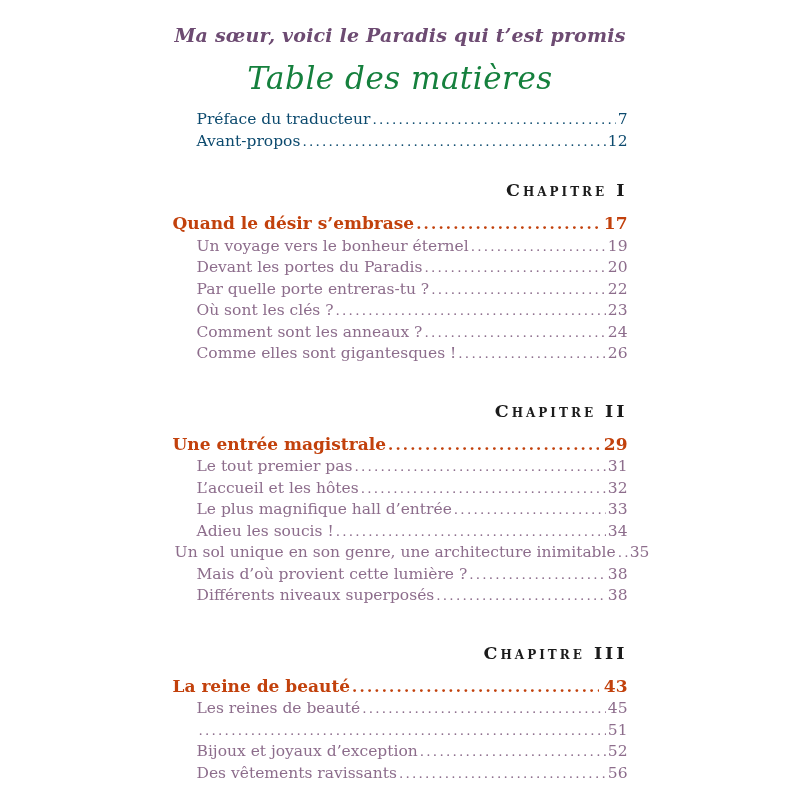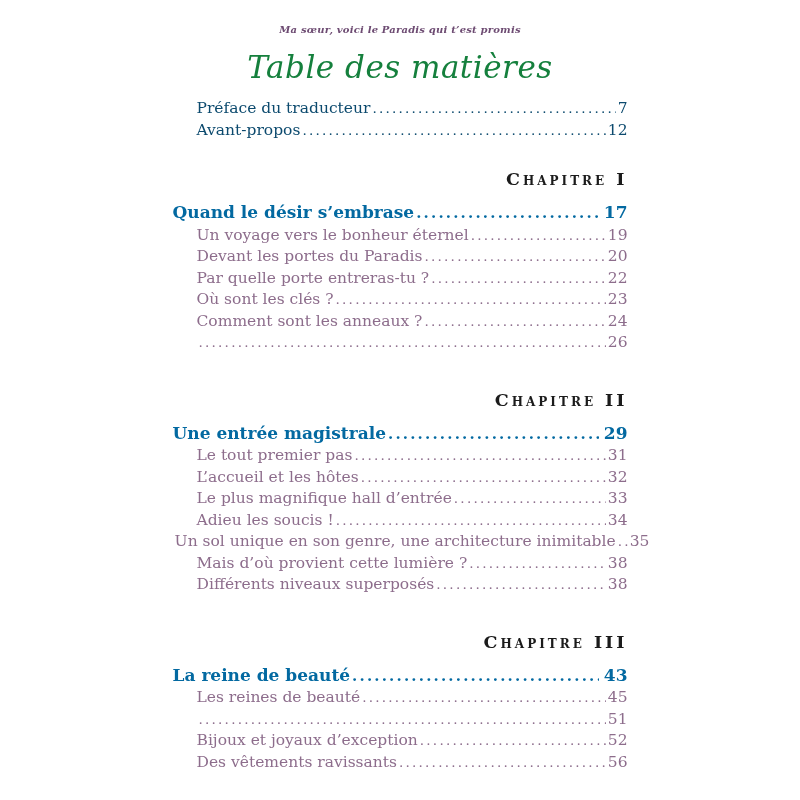--- a/index.html
+++ b/index.html
@@ -11,21 +11,21 @@
     position: relative;
     width: 800px;
     height: 800px;
     background: #ffffff;
     font-family: "DejaVu Serif", "Liberation Serif", serif;
     overflow: hidden;
   }
   .running-header {
     padding-top: 24px;
     text-align: center;
-    font-size: 10px;
+    font-size: 19px;
     font-style: italic;
     font-weight: bold;
     color: #6d4b72;
     letter-spacing: 0.2px;
   }
   .toc-title {
     margin: 14px 0 0 0;
     text-align: center;
     font-size: 31px;
     font-style: italic;
@@ -59,21 +59,21 @@
   .row .pagenum { white-space: nowrap; }
 
   .row.front-matter {
     padding-left: 24px;
     font-size: 15.5px;
     color: #0c4a6e;
   }
   .row.chapter-main {
     font-size: 17px;
     font-weight: bold;
-    color: #0369a1;
+    color: #c2410c;
   }
   .row.chapter-main .pagenum { padding-left: 3px; }
   .row.section {
     padding-left: 24px;
     font-size: 15.5px;
     color: #8d6d8c;
     justify-content: center;
   }
   .chapter-heading {
     text-align: right;
@@ -152,20 +152,21 @@
         <span class="label">Où sont les clés ?</span>
         <span class="dots"></span>
         <span class="pagenum">23</span>
       </div>
       <div class="row section">
         <span class="label">Comment sont les anneaux ?</span>
         <span class="dots"></span>
         <span class="pagenum">24</span>
       </div>
       <div class="row section">
+        <span class="label">Comme elles sont gigantesques !</span>
         <span class="dots"></span>
         <span class="pagenum">26</span>
       </div>
     </div>
 
     <div class="chapter-block">
       <div class="chapter-heading">Chapitre II</div>
       <div class="row chapter-main">
         <span class="label">Une entrée magistrale</span>
         <span class="dots"></span>

